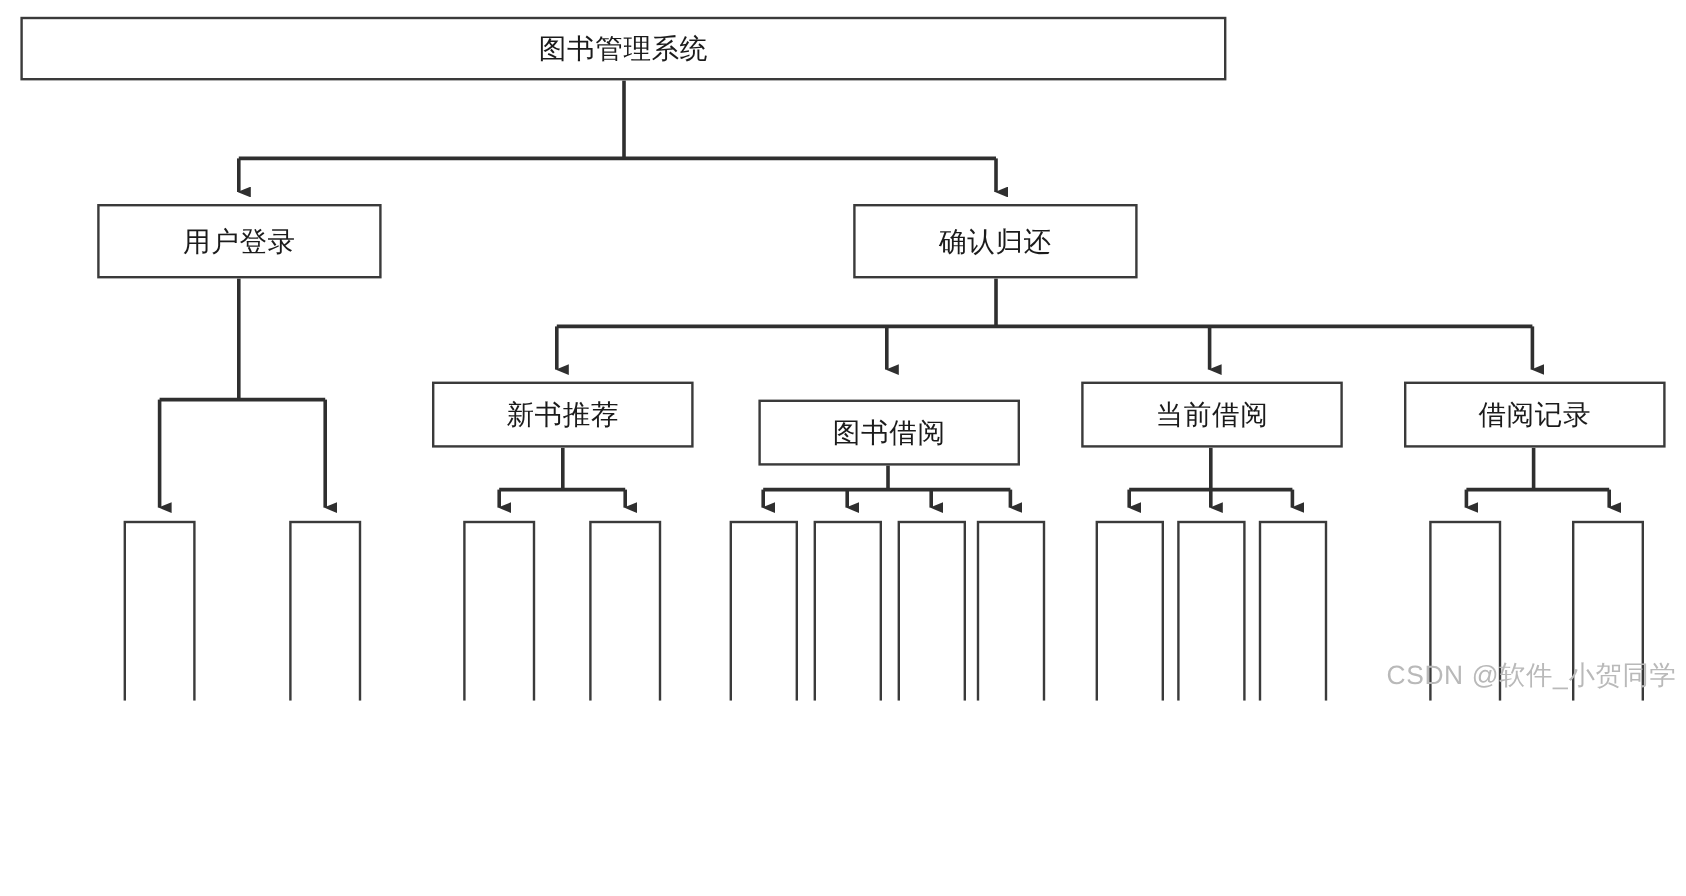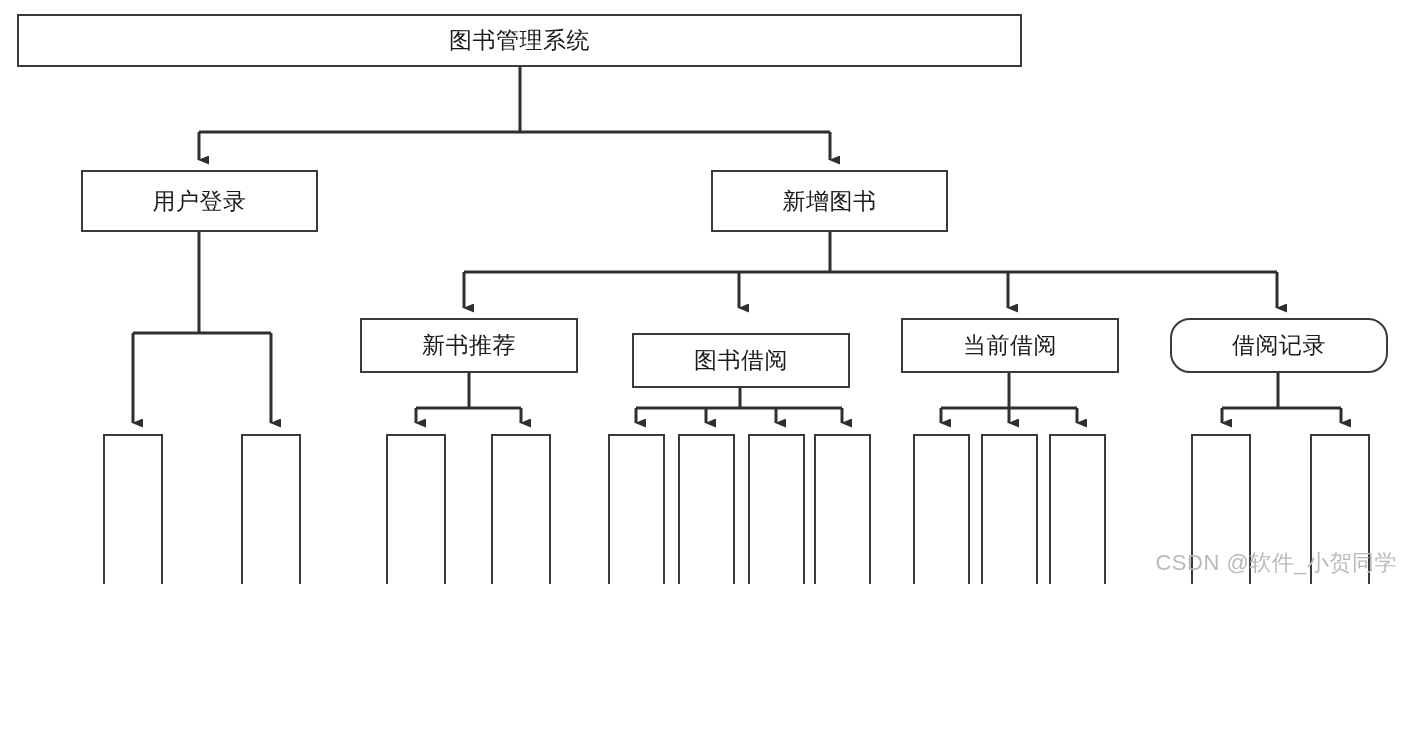--- a/index.html
+++ b/index.html
@@ -127,36 +127,36 @@
 
   <div class="node" style="left:17px; top:14px; width:1005px; height:53px;">
     <span class="node-label">图书管理系统</span>
   </div>
 
   <div class="node" style="left:81px; top:170px; width:237px; height:62px;">
     <span class="node-label">用户登录</span>
   </div>
 
   <div class="node" style="left:711px; top:170px; width:237px; height:62px;">
-    <span class="node-label">新增图书</span>
+    <span class="node-label">确认归还</span>
   </div>
 
   <div class="node" style="left:360px; top:318px; width:218px; height:55px;">
     <span class="node-label">新书推荐</span>
   </div>
 
   <div class="node" style="left:632px; top:333px; width:218px; height:55px;">
     <span class="node-label">图书借阅</span>
   </div>
 
   <div class="node" style="left:901px; top:318px; width:218px; height:55px;">
     <span class="node-label">当前借阅</span>
   </div>
 
-  <div class="node" style="left:1170px; top:318px; width:218px; height:55px;border-radius:20px;">
+  <div class="node" style="left:1170px; top:318px; width:218px; height:55px;">
     <span class="node-label">借阅记录</span>
   </div>
 
   <div class="node vertical" style="left:103px; top:434px; width:60px; height:300px;">
     <span class="node-label">用户登录</span>
   </div>
   <div class="node vertical" style="left:241px; top:434px; width:60px; height:300px;">
     <span class="node-label">注销登录</span>
   </div>
 

